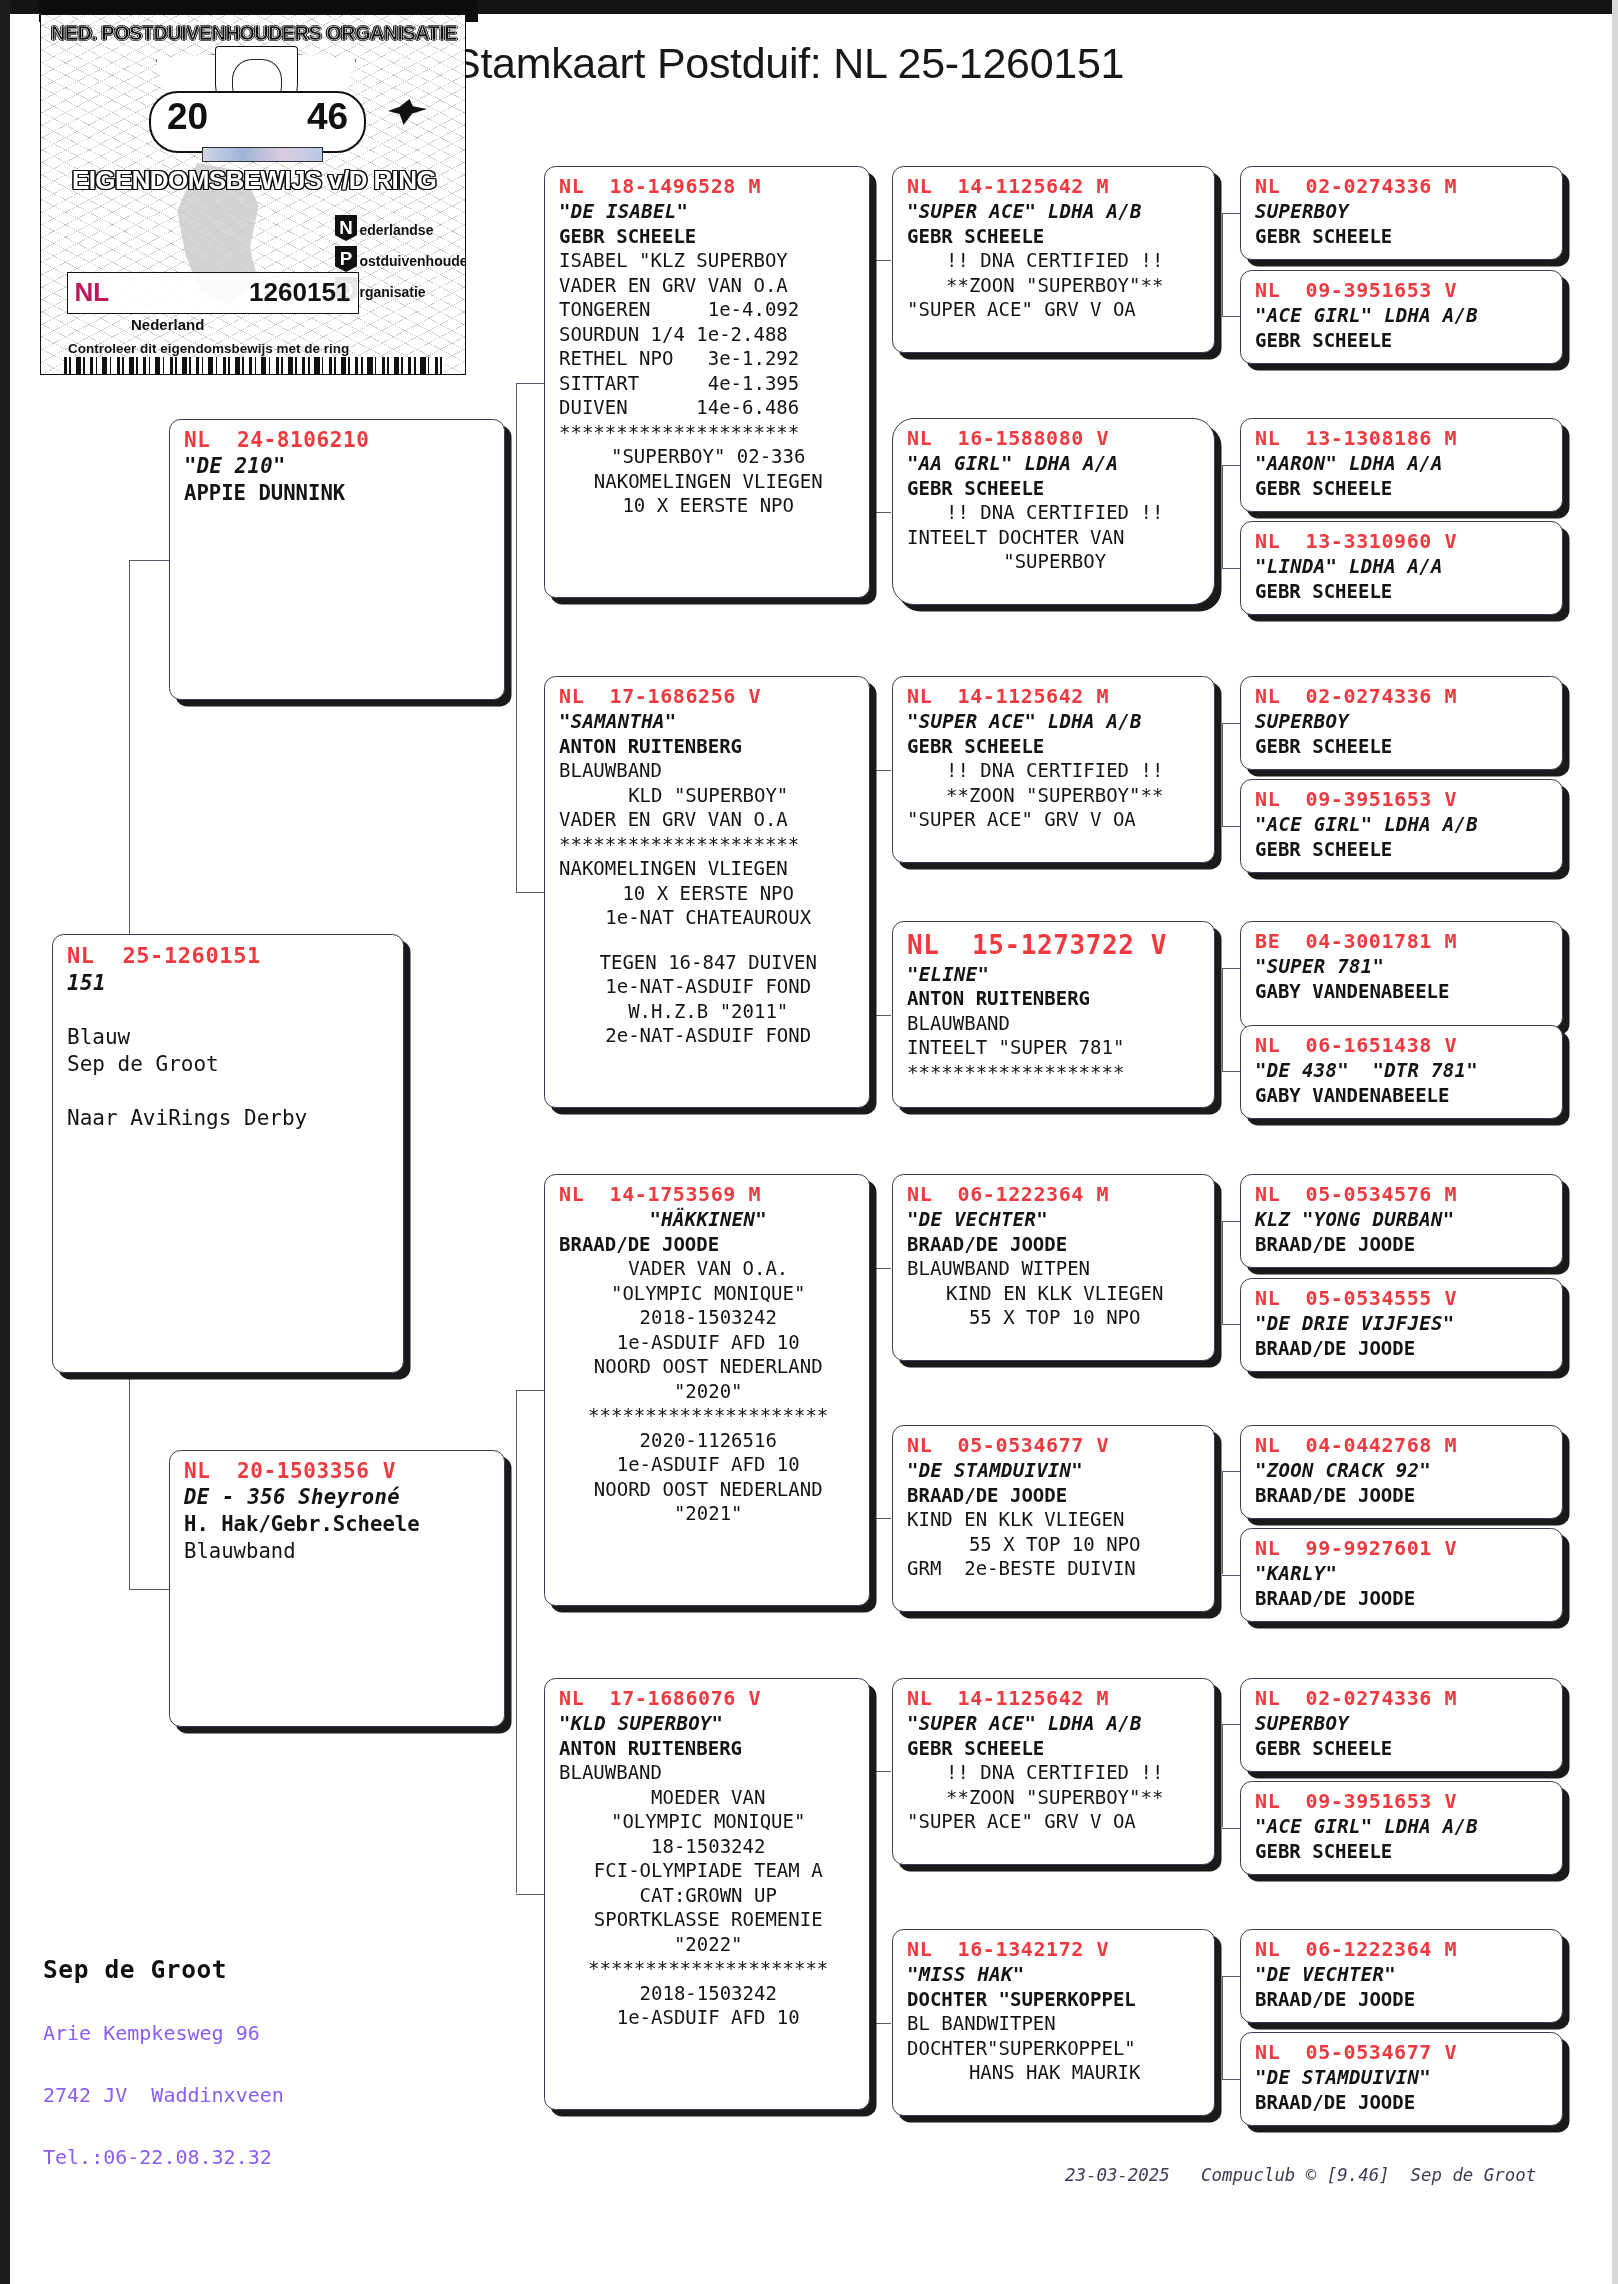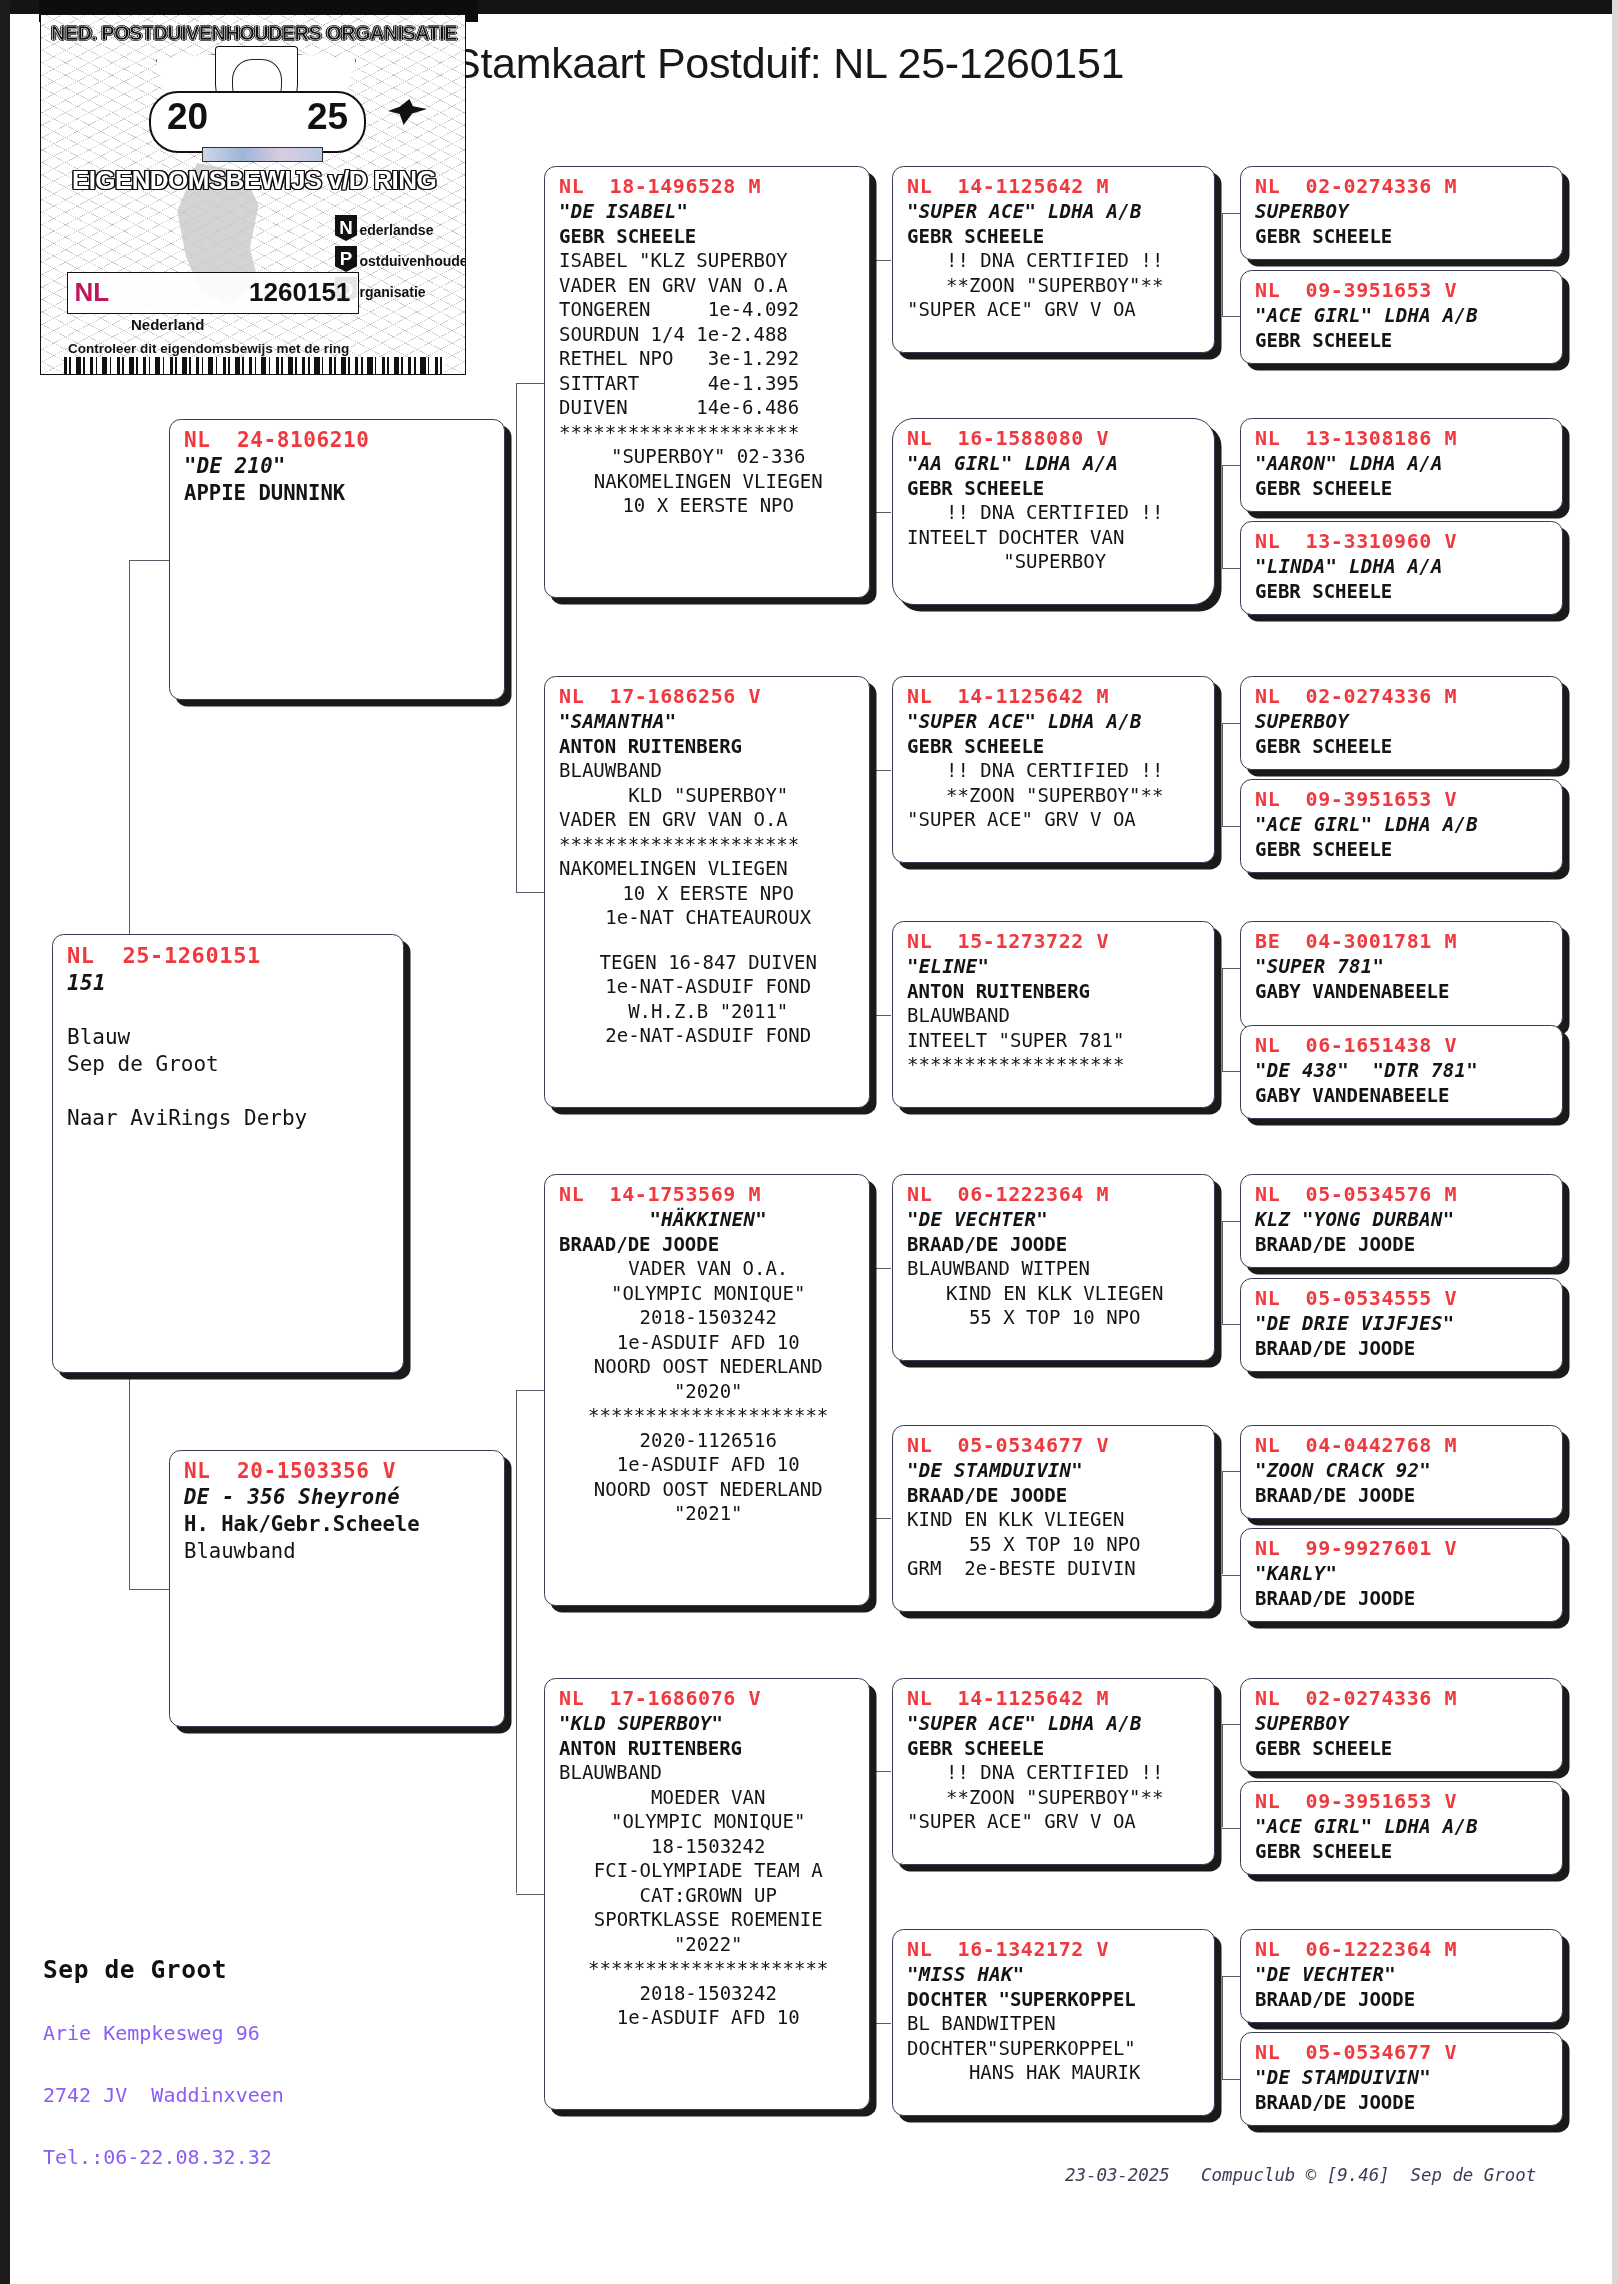--- a/index.html
+++ b/index.html
@@ -190,21 +190,21 @@
 
   <div class="stamp">
     <div class="mesh"></div>
     <div class="silhouette"></div>
     <div class="org">NED. POSTDUIVENHOUDERS ORGANISATIE</div>
     <div class="wing-l"></div>
     <div class="wing-r"></div>
     <div class="crest"></div>
     <div class="yearband"></div>
     <div class="y1">20</div>
-    <div class="y2">25</div>
+    <div class="y2">46</div>
     <div class="ringstrip"></div>
     <div class="dove"></div>
     <div class="eig">EIGENDOMSBEWIJS v/D RING</div>
     <div class="tri"></div>
 
     <div class="npo">
       <div class="npo-row">
         <span class="npo-letter">N</span>
         <span class="npo-word">ederlandse</span>
       </div>
@@ -380,21 +380,21 @@
       </div>
       <div class="box" style="left: 892px; top: 676px; width: 323px; height: 187px;">
         <div class="ring" style="font-size: 20px;">NL  14-1125642 M</div>
         <div class="ln bi" style="font-size: 19px;">"SUPER ACE" LDHA A/B</div>
         <div class="ln b" style="font-size: 19px;">GEBR SCHEELE</div>
         <div class="ln c" style="font-size: 19px;">!! DNA CERTIFIED !!</div>
         <div class="ln c" style="font-size: 19px;">**ZOON "SUPERBOY"**</div>
         <div class="ln " style="font-size: 19px;">"SUPER ACE" GRV V OA</div>
       </div>
       <div class="box" style="left: 892px; top: 921px; width: 323px; height: 187px;">
-        <div class="ring" style="font-size: 20px;">NL  15-1273722 V</div>
+        <div class="ring" style="font-size: 26px;">NL  15-1273722 V</div>
         <div class="ln bi" style="font-size: 19px;">"ELINE"</div>
         <div class="ln b" style="font-size: 19px;">ANTON RUITENBERG</div>
         <div class="ln " style="font-size: 19px;">BLAUWBAND</div>
         <div class="ln " style="font-size: 19px;">INTEELT "SUPER 781"</div>
         <div class="ln " style="font-size: 19px;">*******************</div>
       </div>
       <div class="box" style="left: 892px; top: 1174px; width: 323px; height: 187px;">
         <div class="ring" style="font-size: 20px;">NL  06-1222364 M</div>
         <div class="ln bi" style="font-size: 19px;">"DE VECHTER"</div>
         <div class="ln b" style="font-size: 19px;">BRAAD/DE JOODE</div>

